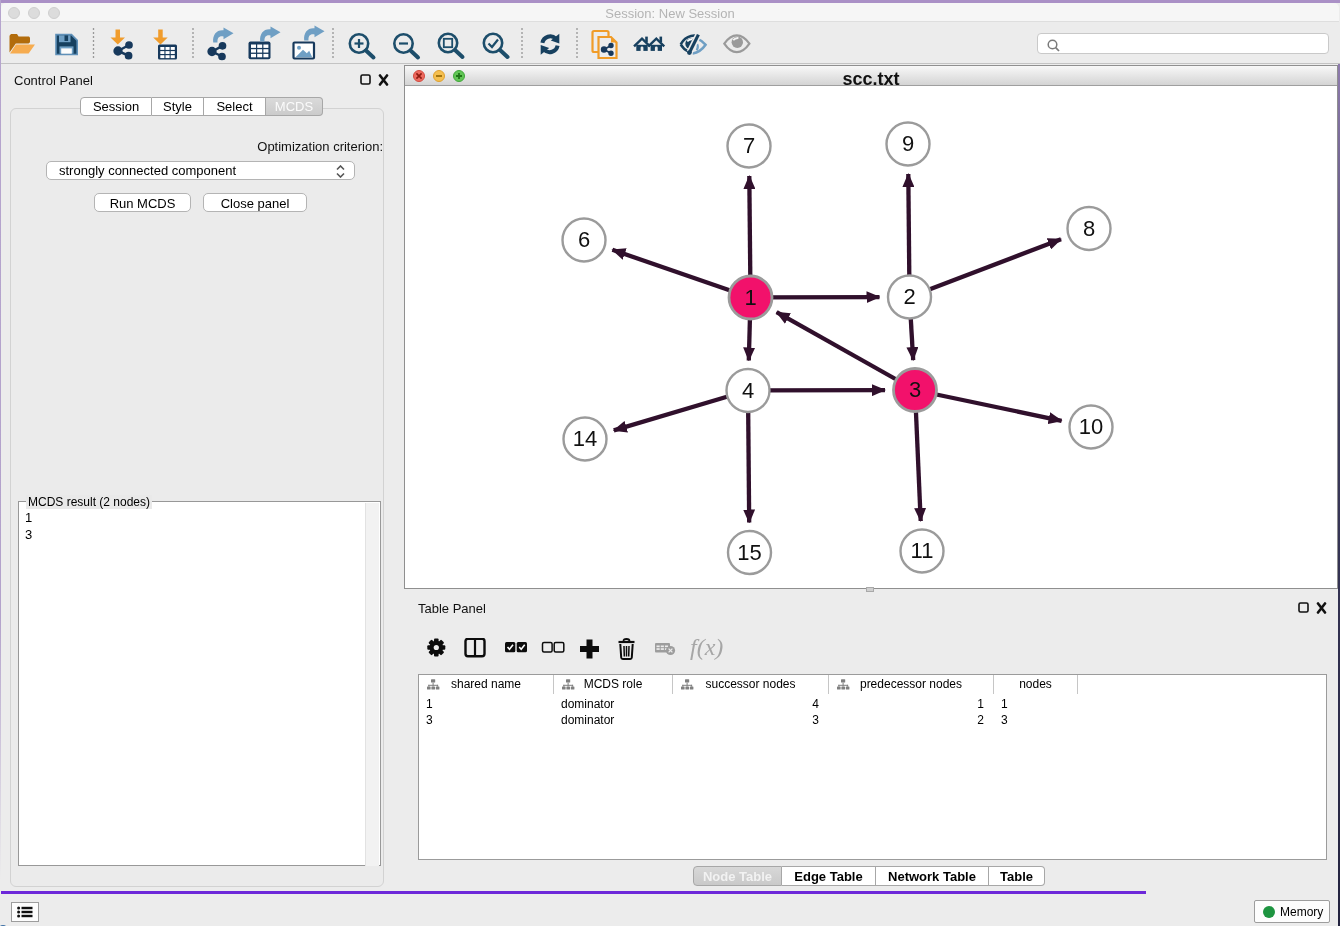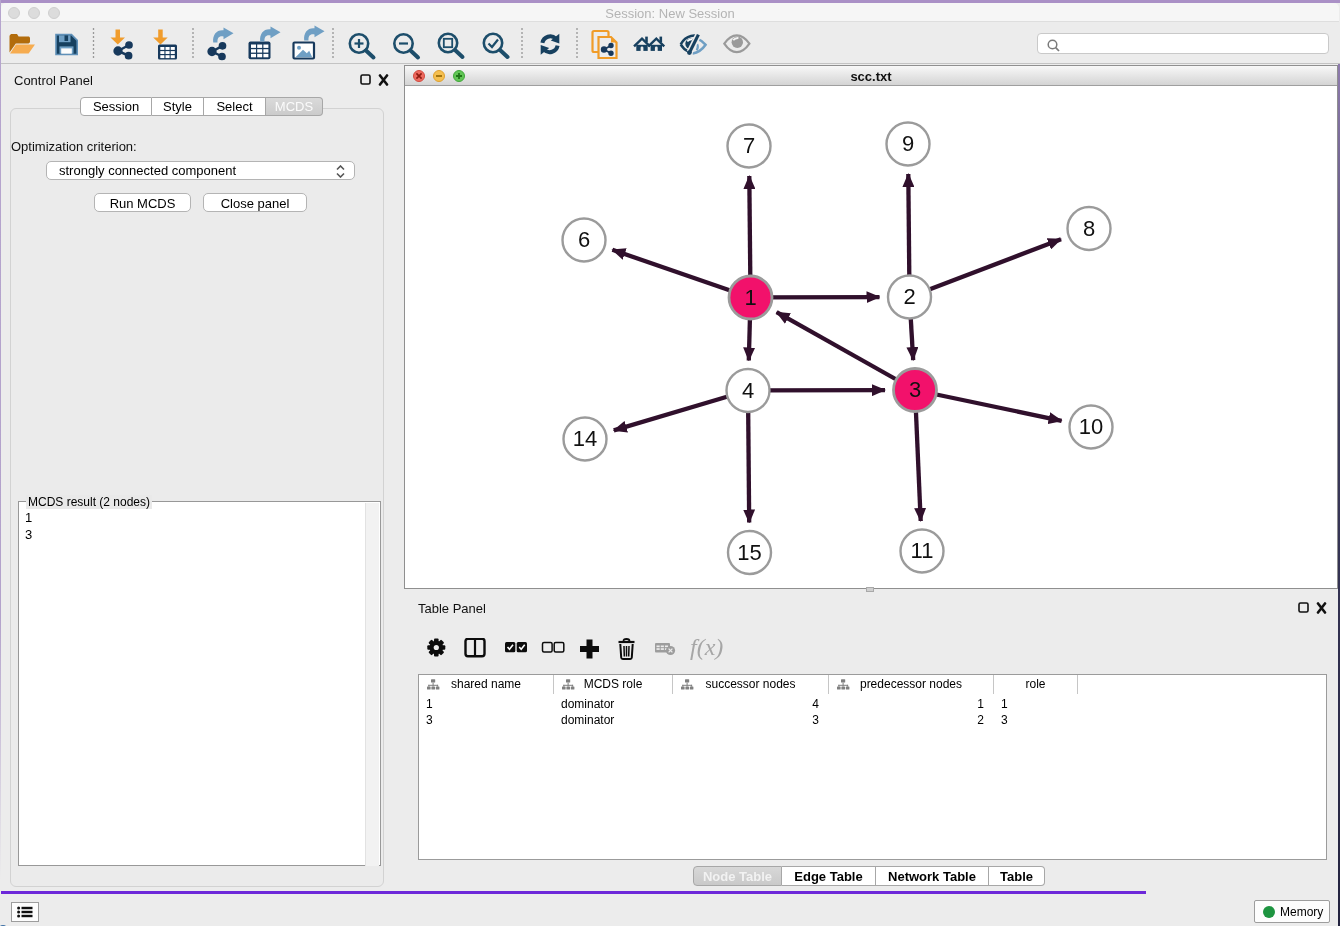--- a/index.html
+++ b/index.html
@@ -13,31 +13,31 @@
   #titlebar { left:1px; top:3px; width:1338px; height:19px; background:#f6f6f6; border-radius:5px 5px 0 0; border-bottom:1px solid #dedede; }
   .tl { position:absolute; top:4px; width:12px; height:12px; border-radius:50%; background:#dcdcdc; border:1px solid #cfcfcf; }
   #titleText { position:absolute; top:3px; left:0; width:100%; text-align:center; font-size:13px; color:#b4b4b4; }
   #toolbar { left:1px; top:22px; width:1339px; height:42px; background:#ececec; border-bottom:1px solid #c3c3c3; }
   #searchbox { position:absolute; left:1036px; top:11px; width:292px; height:21px; background:#fff; border:1px solid #c9c9c9; border-radius:4px; }
   
   #cpanel { left:1px; top:65px; width:391px; height:826px; background:#ececec; }
   #cpTitle { position:absolute; left:13px; top:8px; font-size:13px; color:#111; }
   .tab { position:absolute; top:0; height:19px; border:1px solid #a7a7a7; border-left:none; background:#fff; font-size:13px; font-weight:500; color:#000; text-align:center; line-height:18px; z-index:3; }
   #cpPane { position:absolute; left:9px; top:43px; width:374px; height:779px; background:#ebebeb; border:1px solid #d2d2d2; border-radius:6px; }
-  #optLabel { position:absolute; left:0; width:100%; top:30px; text-align:left; font-size:13px; color:#111; }
+  #optLabel { position:absolute; left:0; width:100%; top:30px; text-align:right; font-size:13px; color:#111; }
   #combo { position:absolute; left:35px; top:52px; width:309px; height:19px; background:#fff; border:1px solid #b4b4b4; border-radius:5px; font-size:13px; color:#000; line-height:18px; padding-left:12px; }
   .btn { position:absolute; top:84px; height:19px; background:#fff; border:1px solid #b4b4b4; border-radius:5px; font-size:13px; color:#000; text-align:center; line-height:19px; }
   #mcdsGroup { position:absolute; left:7px; top:392px; width:363px; height:365px; background:#fff; border:1px solid #989898; }
   #mcdsLabel { position:absolute; left:7px; top:-7px; background:#e9e9e9; font-size:12px; color:#000; padding:0 2px; }
   #mcdsScroll { position:absolute; right:1px; top:1px; width:14px; height:363px; background:#f2f2f2; border-left:1px solid #e2e2e2; }
   
   #mdi { left:392px; top:65px; width:946px; height:529px; background:#ececec; }
   #frame { position:absolute; left:12px; top:0px; width:934px; height:524px; border:1px solid #8f8f8f; background:#fff; }
   #ftitle { position:absolute; left:0; top:0; width:100%; height:20px; background:linear-gradient(#f8f8f8,#d4d4d4); border-bottom:1px solid #9f9f9f; }
-  #ftext { position:absolute; top:3px; left:0; width:100%; text-align:center; font-size:13px; color:#111; font-weight:600; }
+  #ftext { position:absolute; top:3px; left:0; width:100%; text-align:center; font-size:18px; color:#111; font-weight:600; }
   .fl { position:absolute; top:4px; width:12px; height:12px; border-radius:50%; }
   
   #tpanel { left:392px; top:597px; width:946px; height:294px; background:#ececec; }
   #tpTitle { position:absolute; left:26px; top:4px; font-size:13px; color:#111; }
   #ttable { position:absolute; left:26px; top:77px; width:909px; height:186px; background:#fff; border:1px solid #9b9b9b; }
   #thead { position:absolute; left:0; top:0; height:19px; background:#f0f0f0; border-bottom:1px solid #cccccc; }
   .hcell { position:absolute; top:0; height:19px; border-right:1px solid #c6c6c6; font-size:12px; color:#000; }
   .hlab { position:absolute; top:2px; width:100%; text-align:center; }
   .rcell { position:absolute; height:16px; font-size:12px; color:#000; line-height:16px; }
   
@@ -406,21 +406,21 @@
       <div class="hcell" style="left:135px; width:119px;">
           <div class="hlab">MCDS role</div>
         </div>
       <div class="hcell" style="left:254px; width:156px;">
           <div class="hlab">successor nodes</div>
         </div>
       <div class="hcell" style="left:410px; width:165px;">
           <div class="hlab">predecessor nodes</div>
         </div>
       <div class="hcell" style="left:575px; width:84px;">
-          <div class="hlab">role</div>
+          <div class="hlab">nodes</div>
         </div>
       <svg width="670" height="19" viewBox="0 0 670 19" style="position:absolute;left:0;top:0">
         <g id="treeic" fill="#808080">
           <rect x="12" y="4.2" width="4.2" height="3.4" rx="0.6"></rect>
           <rect x="8" y="11.4" width="3.6" height="3.2" rx="0.6"></rect>
           <rect x="12.4" y="11.4" width="3.6" height="3.2" rx="0.6"></rect>
           <rect x="16.8" y="11.4" width="3.6" height="3.2" rx="0.6"></rect>
           <rect x="13.6" y="7.6" width="1" height="3.8"></rect>
           <rect x="9.3" y="9.8" width="9.8" height="1"></rect>
           <rect x="9.3" y="9.8" width="1" height="1.8"></rect>

